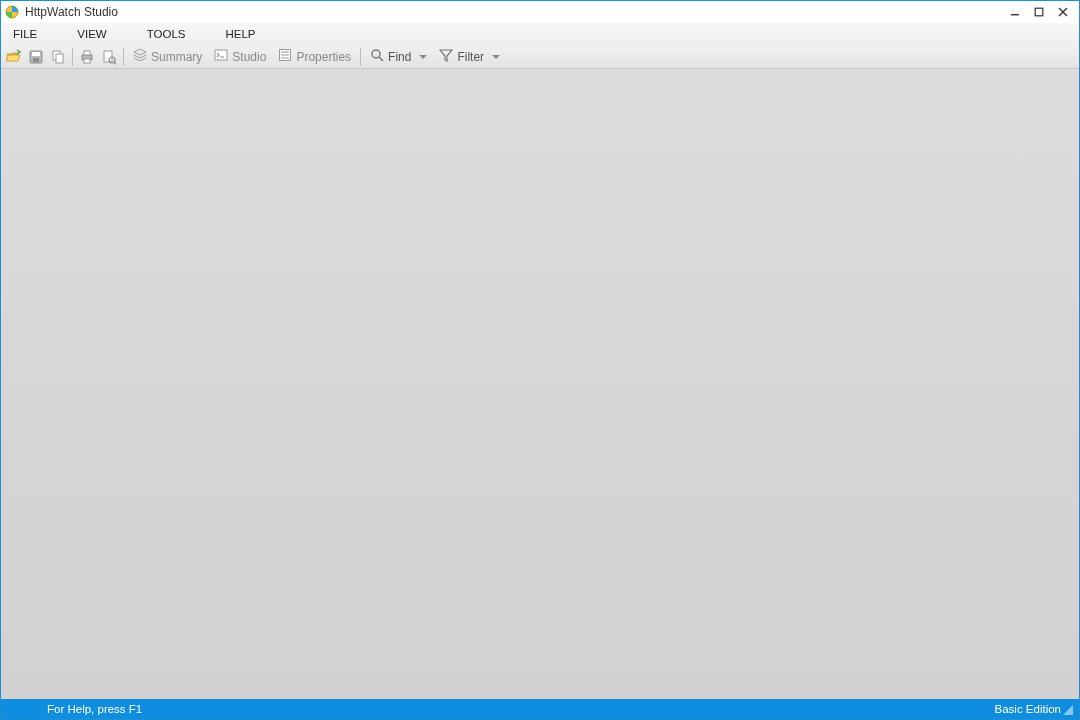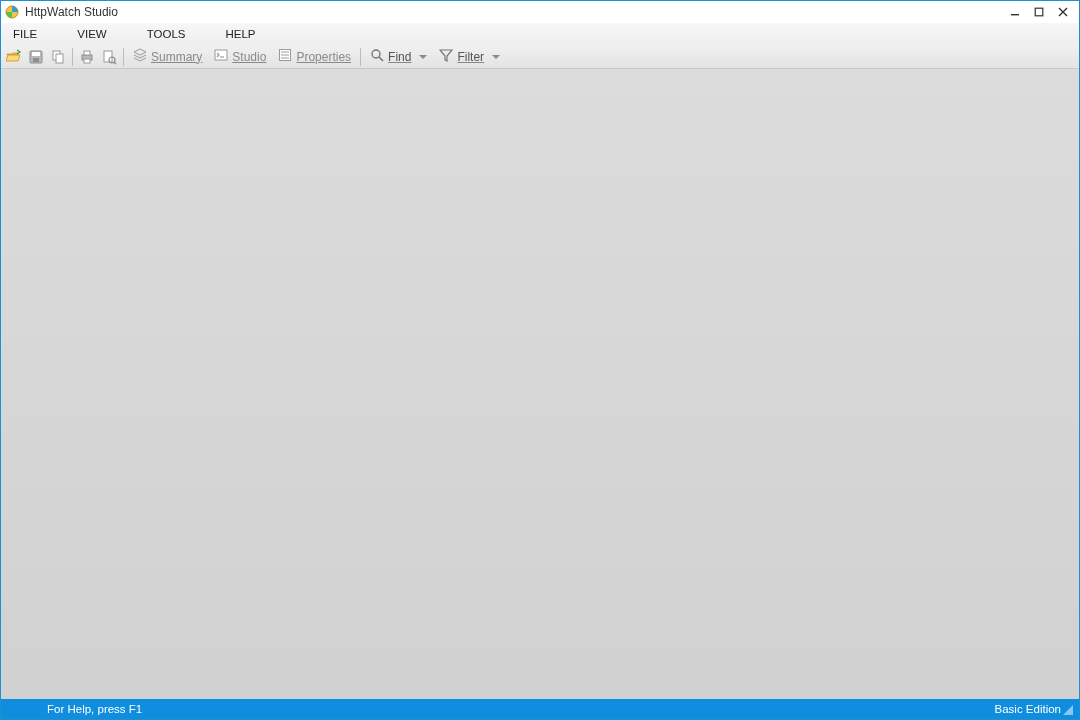--- a/index.html
+++ b/index.html
@@ -43,21 +43,20 @@
   .menubar .menu-item { padding: 2px 6px; cursor: default; }
   
   .toolbar {
     height: 24px;
     background: linear-gradient(#f1f1f1,#e3e3e3);
     border-bottom: 1px solid #c9c9c9;
     display: flex; align-items: center;
     padding: 0 2px;
     font-size: 12px;
     color: #888;
-    text-decoration: underline;
   }
   .tool-btn {
     height: 22px;
     display: flex; align-items: center; justify-content: center;
     padding: 0 3px;
     cursor: default;
   }
   .tool-btn.icon-only { width: 22px; padding:0; }
   .tool-btn svg { display:block; }
   .tool-sep {

